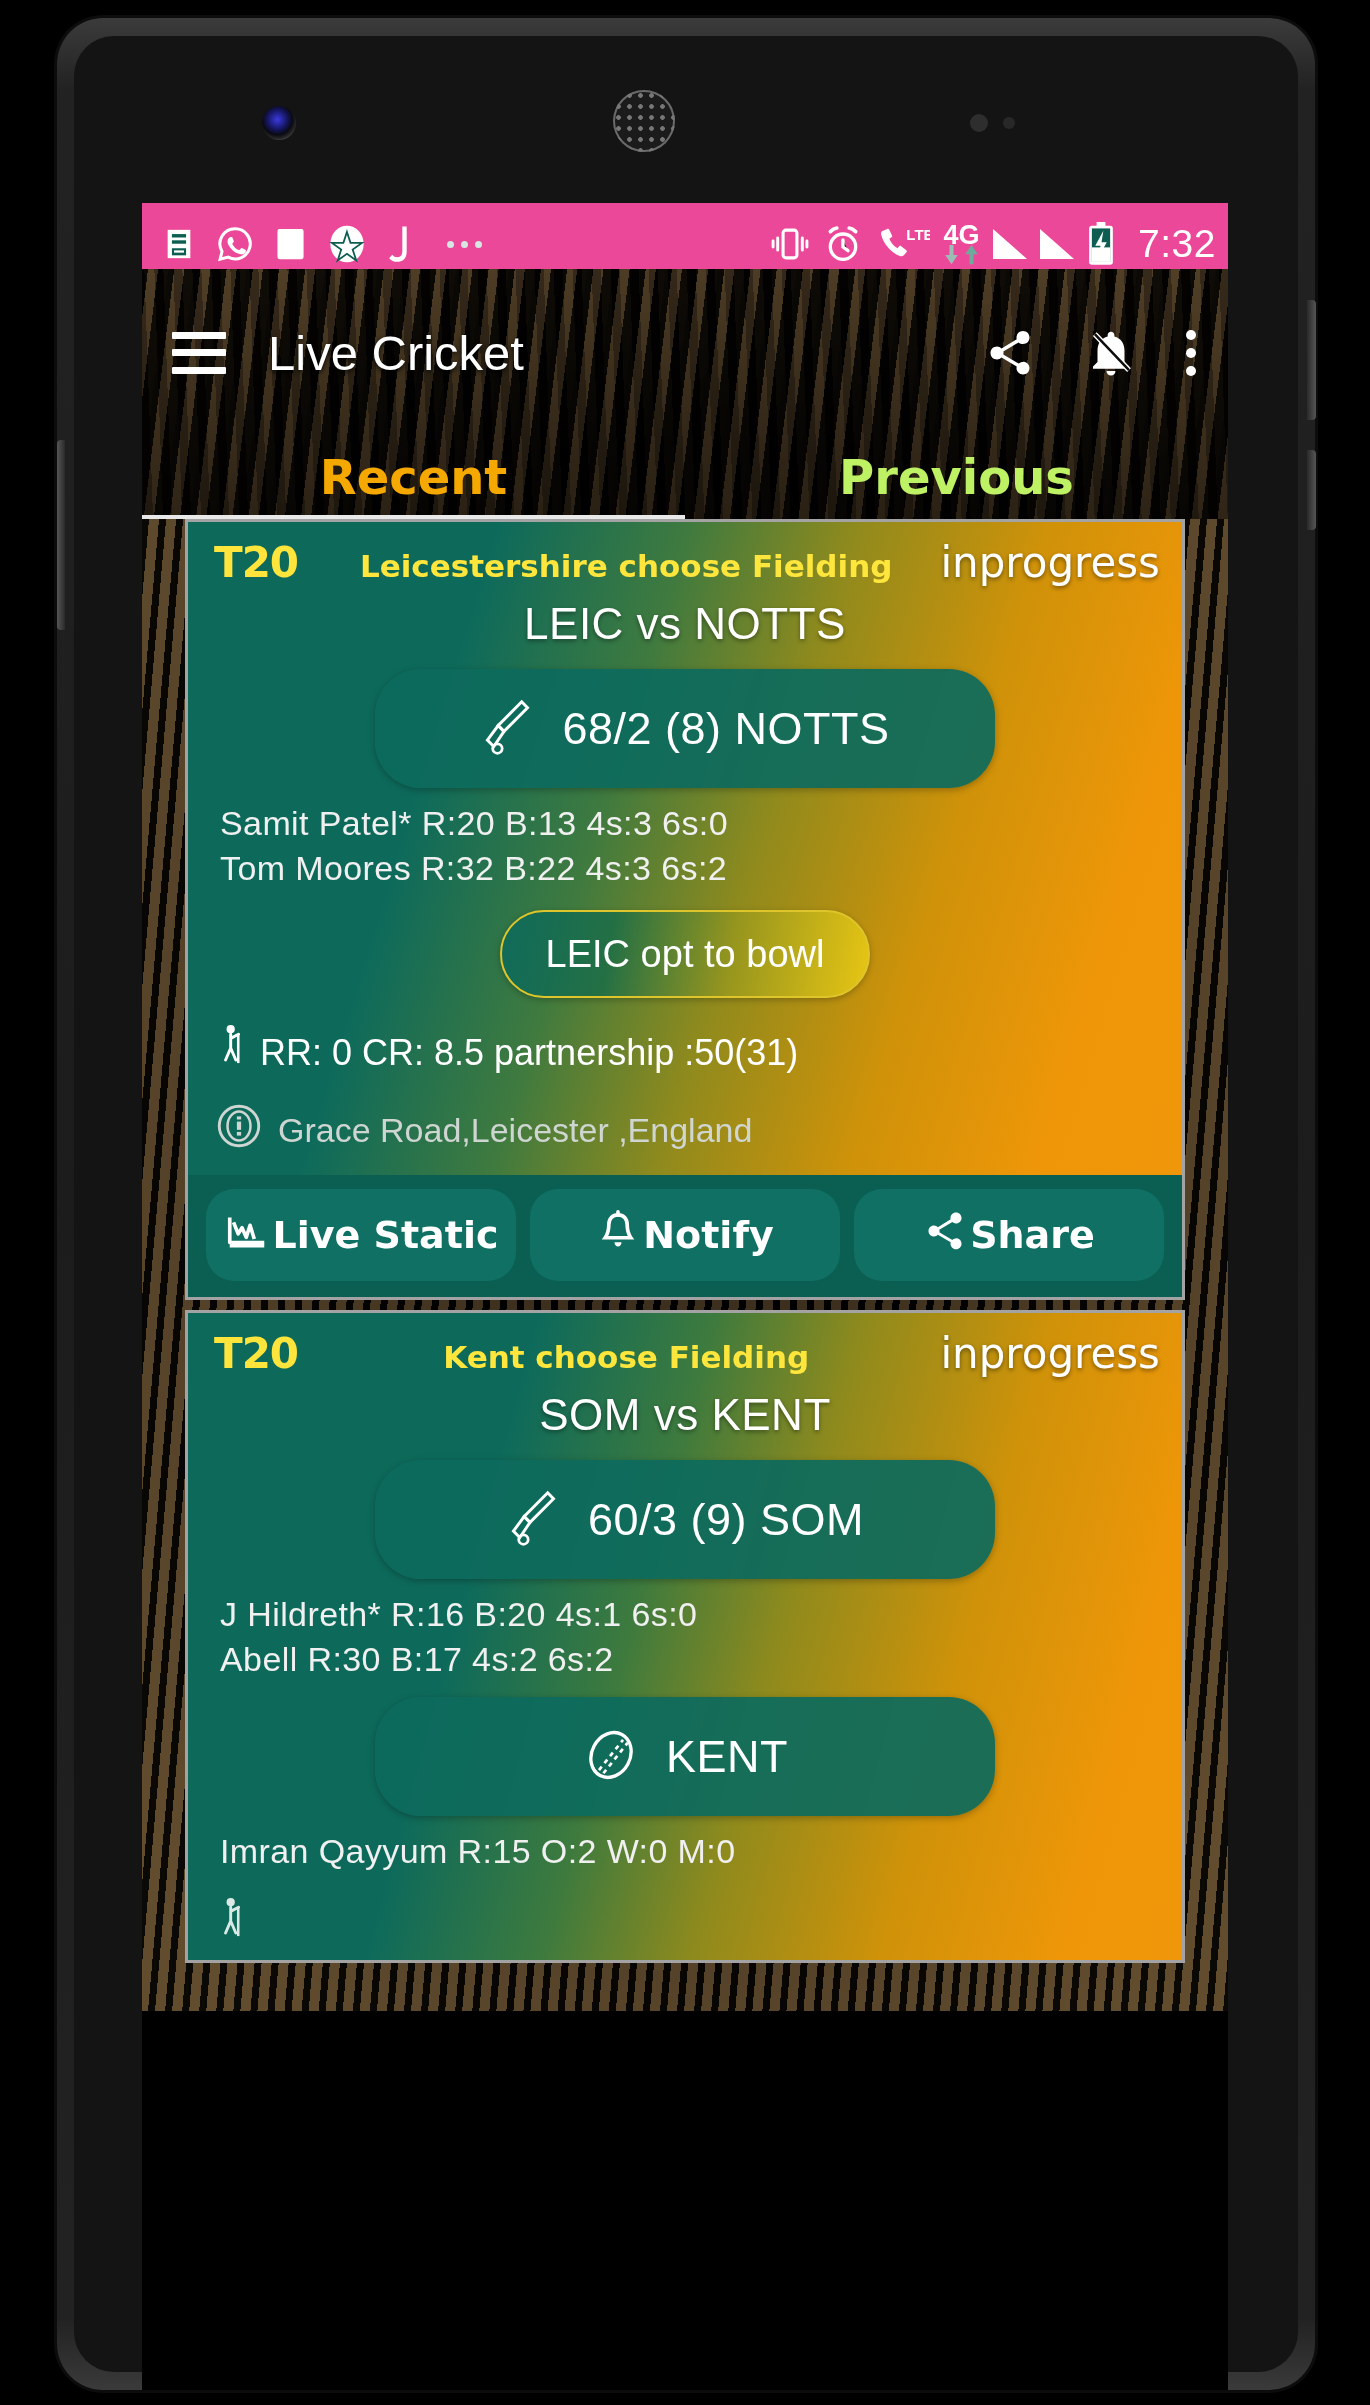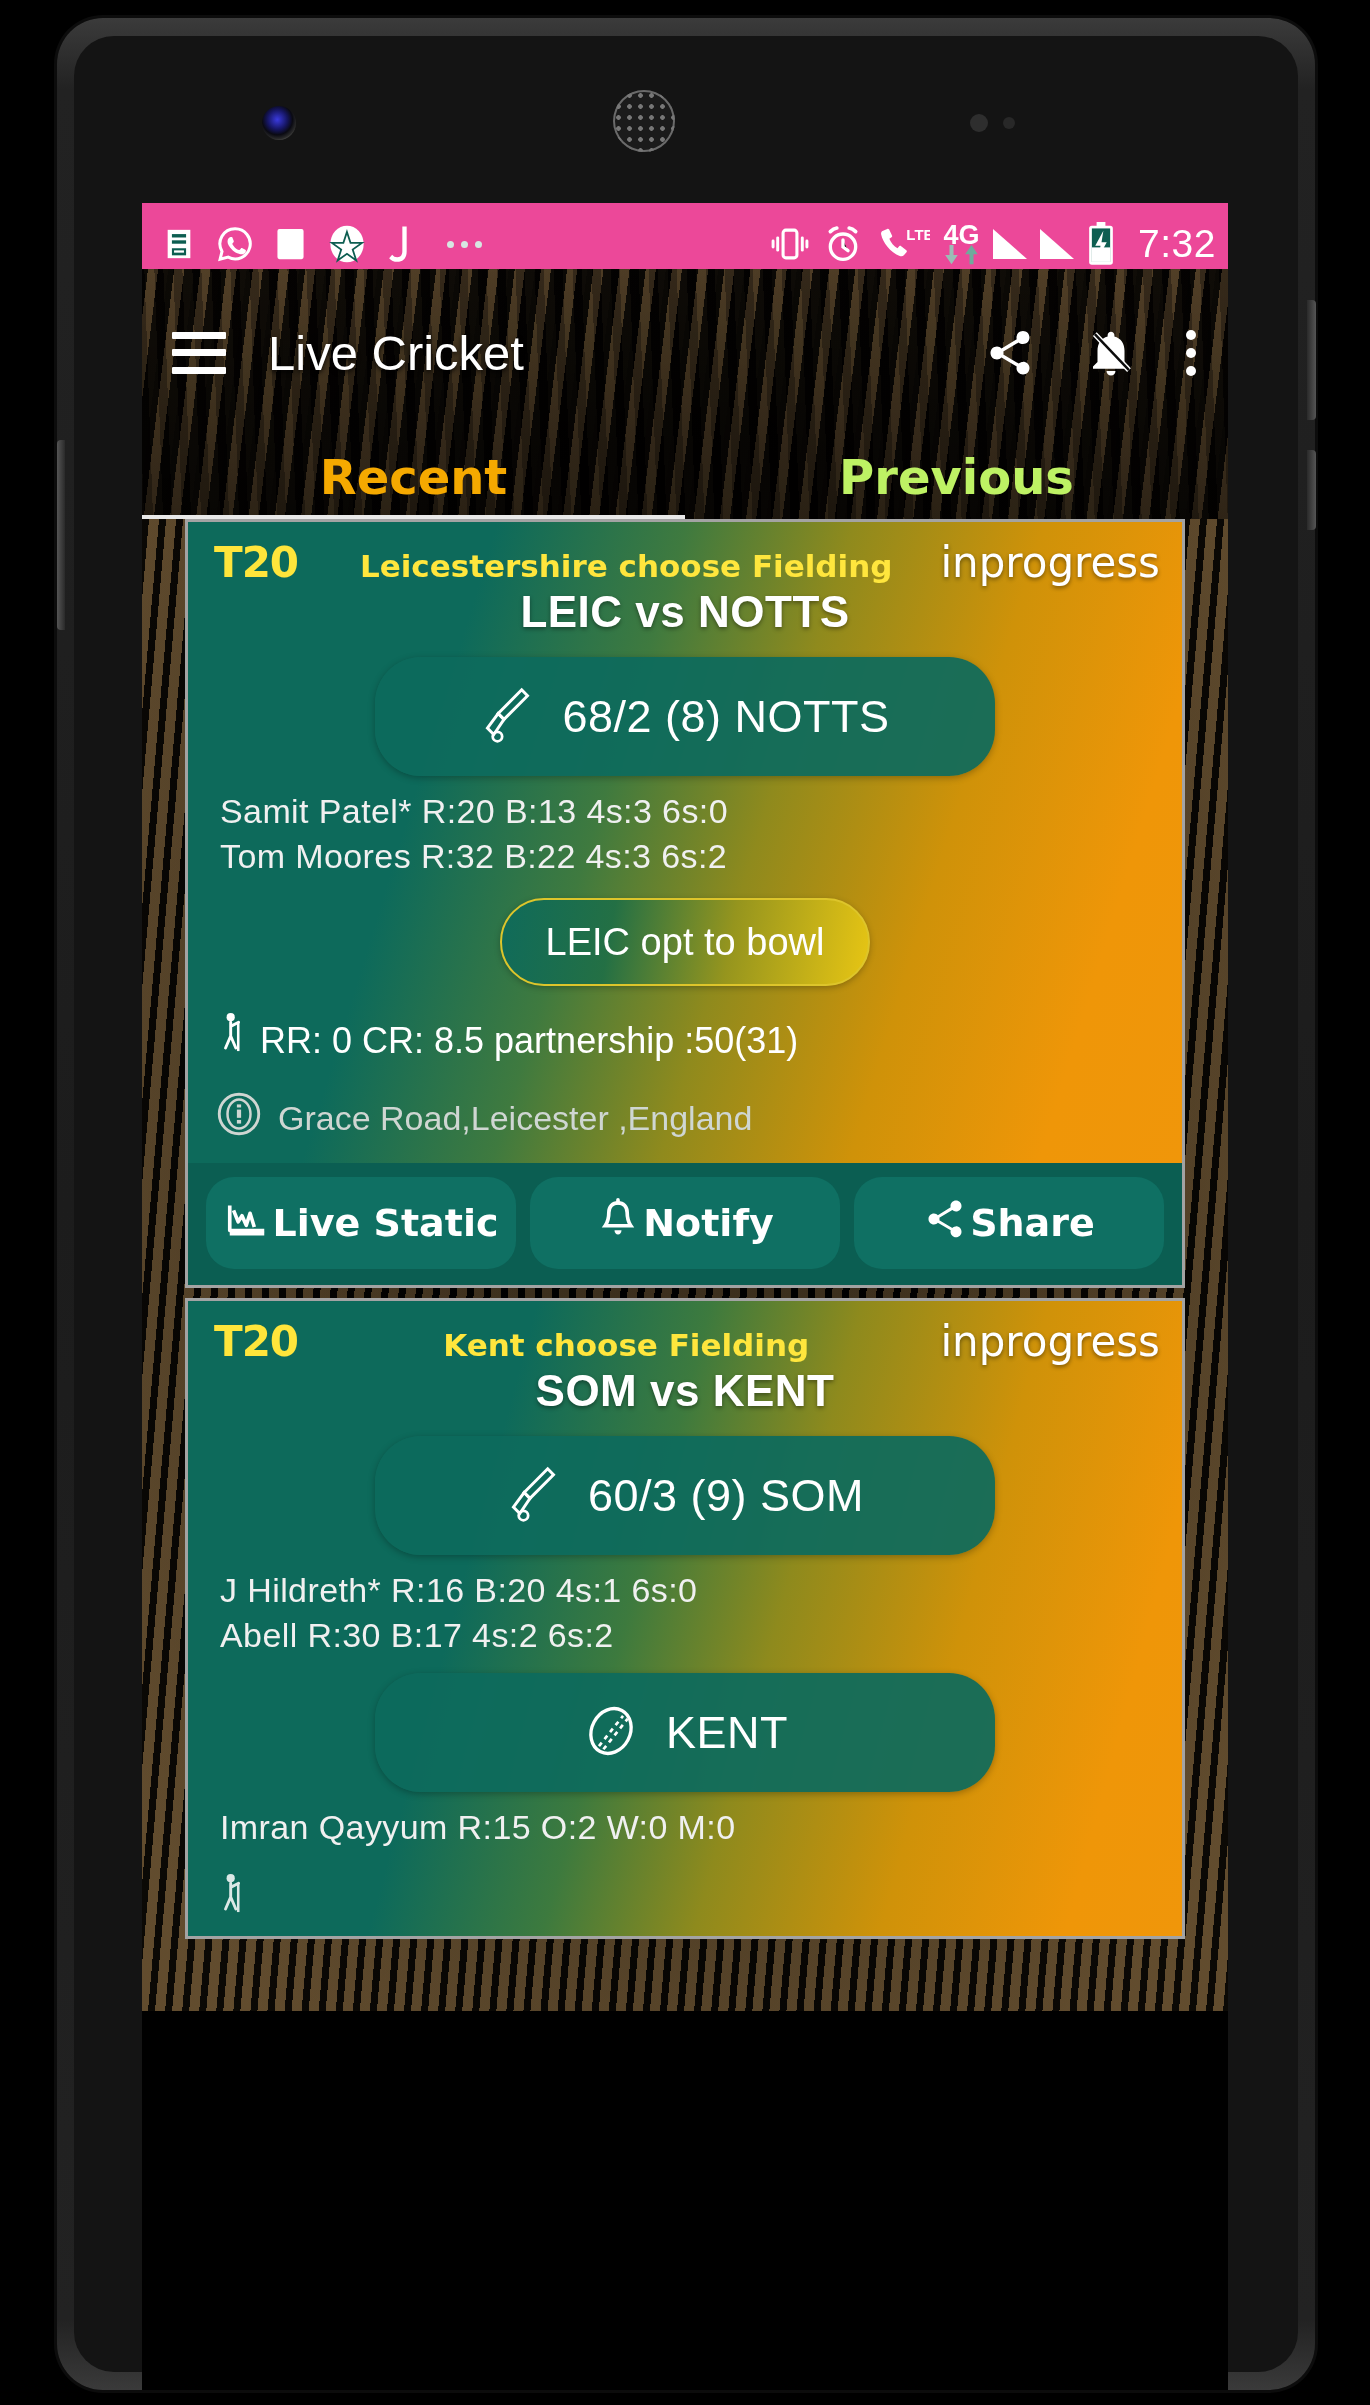--- a/index.html
+++ b/index.html
@@ -177,22 +177,22 @@
     font-family:"DejaVu Sans", sans-serif;
     flex:1; text-align:center; padding-right:6px;
   }
   .status{
     color:#fff;font-size:42px;font-weight:400;
     font-family:"DejaVu Sans", sans-serif;
     text-shadow:0 2px 4px rgba(0,0,0,.45);
     white-space:nowrap;
   }
   .teams{
-    text-align:center;color:#fff;font-size:44px;font-weight:700;
-    letter-spacing:.5px;
+    text-align:center;color:#fff;font-size:44px;font-weight:400;
+    margin-top:12px; letter-spacing:.5px;
     text-shadow:0 2px 4px rgba(0,0,0,.4);
   }
 
   .score-pill{
     margin:20px auto 0;
     width:620px;height:119px;
     border-radius:46px;
     background:rgba(13,106,92,.93);
     display:flex;align-items:center;justify-content:center;gap:26px;
     box-shadow:0 2px 7px rgba(0,0,0,.28);

